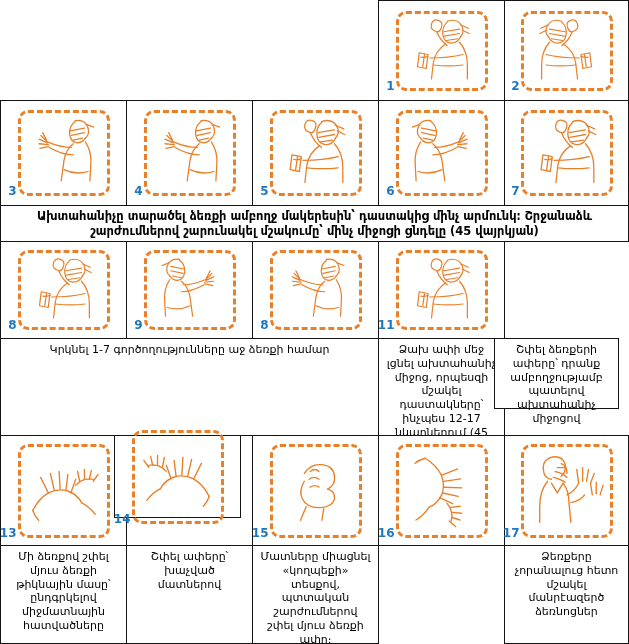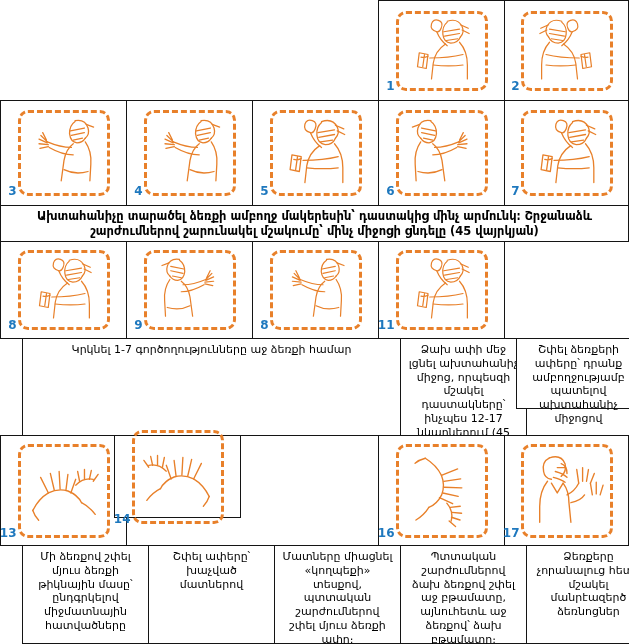--- a/index.html
+++ b/index.html
@@ -25,21 +25,21 @@
     position:absolute;left:-21px;bottom:-2px;width:20px;text-align:right;
     font-size:12px;font-weight:bold;color:var(--num-blue);
   }
   .art{stroke:var(--accent);fill:none;stroke-width:1.4;stroke-linecap:round;stroke-linejoin:round;}
   .flip{transform:scaleX(-1);}
   .rot{transform:rotate(95deg);}
   .cap{
     display:flex;align-items:center;justify-content:center;text-align:center;
     font-size:11px;line-height:1.25;padding:2px 6px;
   }
-  .cap-top{align-items:flex-start;padding-top:4px;margin-left:22px;}
+  .cap-top{align-items:flex-start;padding-top:4px;}
   .cap-wide{font-size:11.5px;padding:2px 14px;font-weight:bold;}
   .defs{position:absolute;width:0;height:0;overflow:hidden;}
 </style>
 </head>
 <body>
 
 <svg class="defs" aria-hidden="true">
   <defs>
     <symbol id="fig-a" viewBox="0 0 80 80">
       <path d="M46 6 Q58 2 63 12 Q66 19 61 24"></path>
@@ -239,20 +239,30 @@
   <div class="cell panel tall" style="left:114px;top:435px;width:127px;height:83px">
     <div class="sqw">
       <span class="num">14</span>
       <div class="sq">
         <svg class="art flip" width="78" height="78" viewBox="0 0 80 80">
             <use href="#fig-hands"></use>
           </svg>
       </div>
     </div>
   </div>
+  <div class="cell panel tall" style="left:252px;top:435px;width:127px;height:111px">
+    <div class="sqw">
+      <span class="num">15</span>
+      <div class="sq">
+        <svg class="art" width="78" height="78" viewBox="0 0 80 80">
+            <use href="#fig-fist"></use>
+          </svg>
+      </div>
+    </div>
+  </div>
   <div class="cell panel tall" style="left:378px;top:435px;width:127px;height:111px">
     <div class="sqw">
       <span class="num">16</span>
       <div class="sq">
         <svg class="art rot" width="78" height="78" viewBox="0 0 80 80">
             <use href="#fig-hands"></use>
           </svg>
       </div>
     </div>
   </div>
@@ -269,20 +279,17 @@
 
   <div class="cell cap cap-top" style="left:126px;top:545px;width:127px;height:99px">
     <span>Շփել ափերը՝ խաչված մատներով</span>
   </div>
   <div class="cell cap cap-top" style="left:0;top:545px;width:127px;height:99px">
     <span>Մի ձեռքով շփել մյուս ձեռքի թիկնային մասը՝ ընդգրկելով միջմատնային հատվածները</span>
   </div>
   <div class="cell cap cap-top" style="left:252px;top:545px;width:127px;height:99px">
     <span>Մատները միացնել «կողպեքի» տեսքով, պտտական շարժումներով շփել մյուս ձեռքի ափը։</span>
   </div>
-  <div class="cell cap cap-top" style="left:378px;top:545px;width:127px;height:99px">
-    <span>Պտտական շարժումներով ձախ ձեռքով շփել աջ բթամատը, այնուհետև աջ ձեռքով՝ ձախ բթամատը։</span>
-  </div>
   <div class="cell cap cap-top" style="left:504px;top:545px;width:125px;height:99px">
     <span>Ձեռքերը չորանալուց հետո մշակել մանրէազերծ ձեռնոցներ</span>
   </div>
 
 </div>
 
 </body></html>

